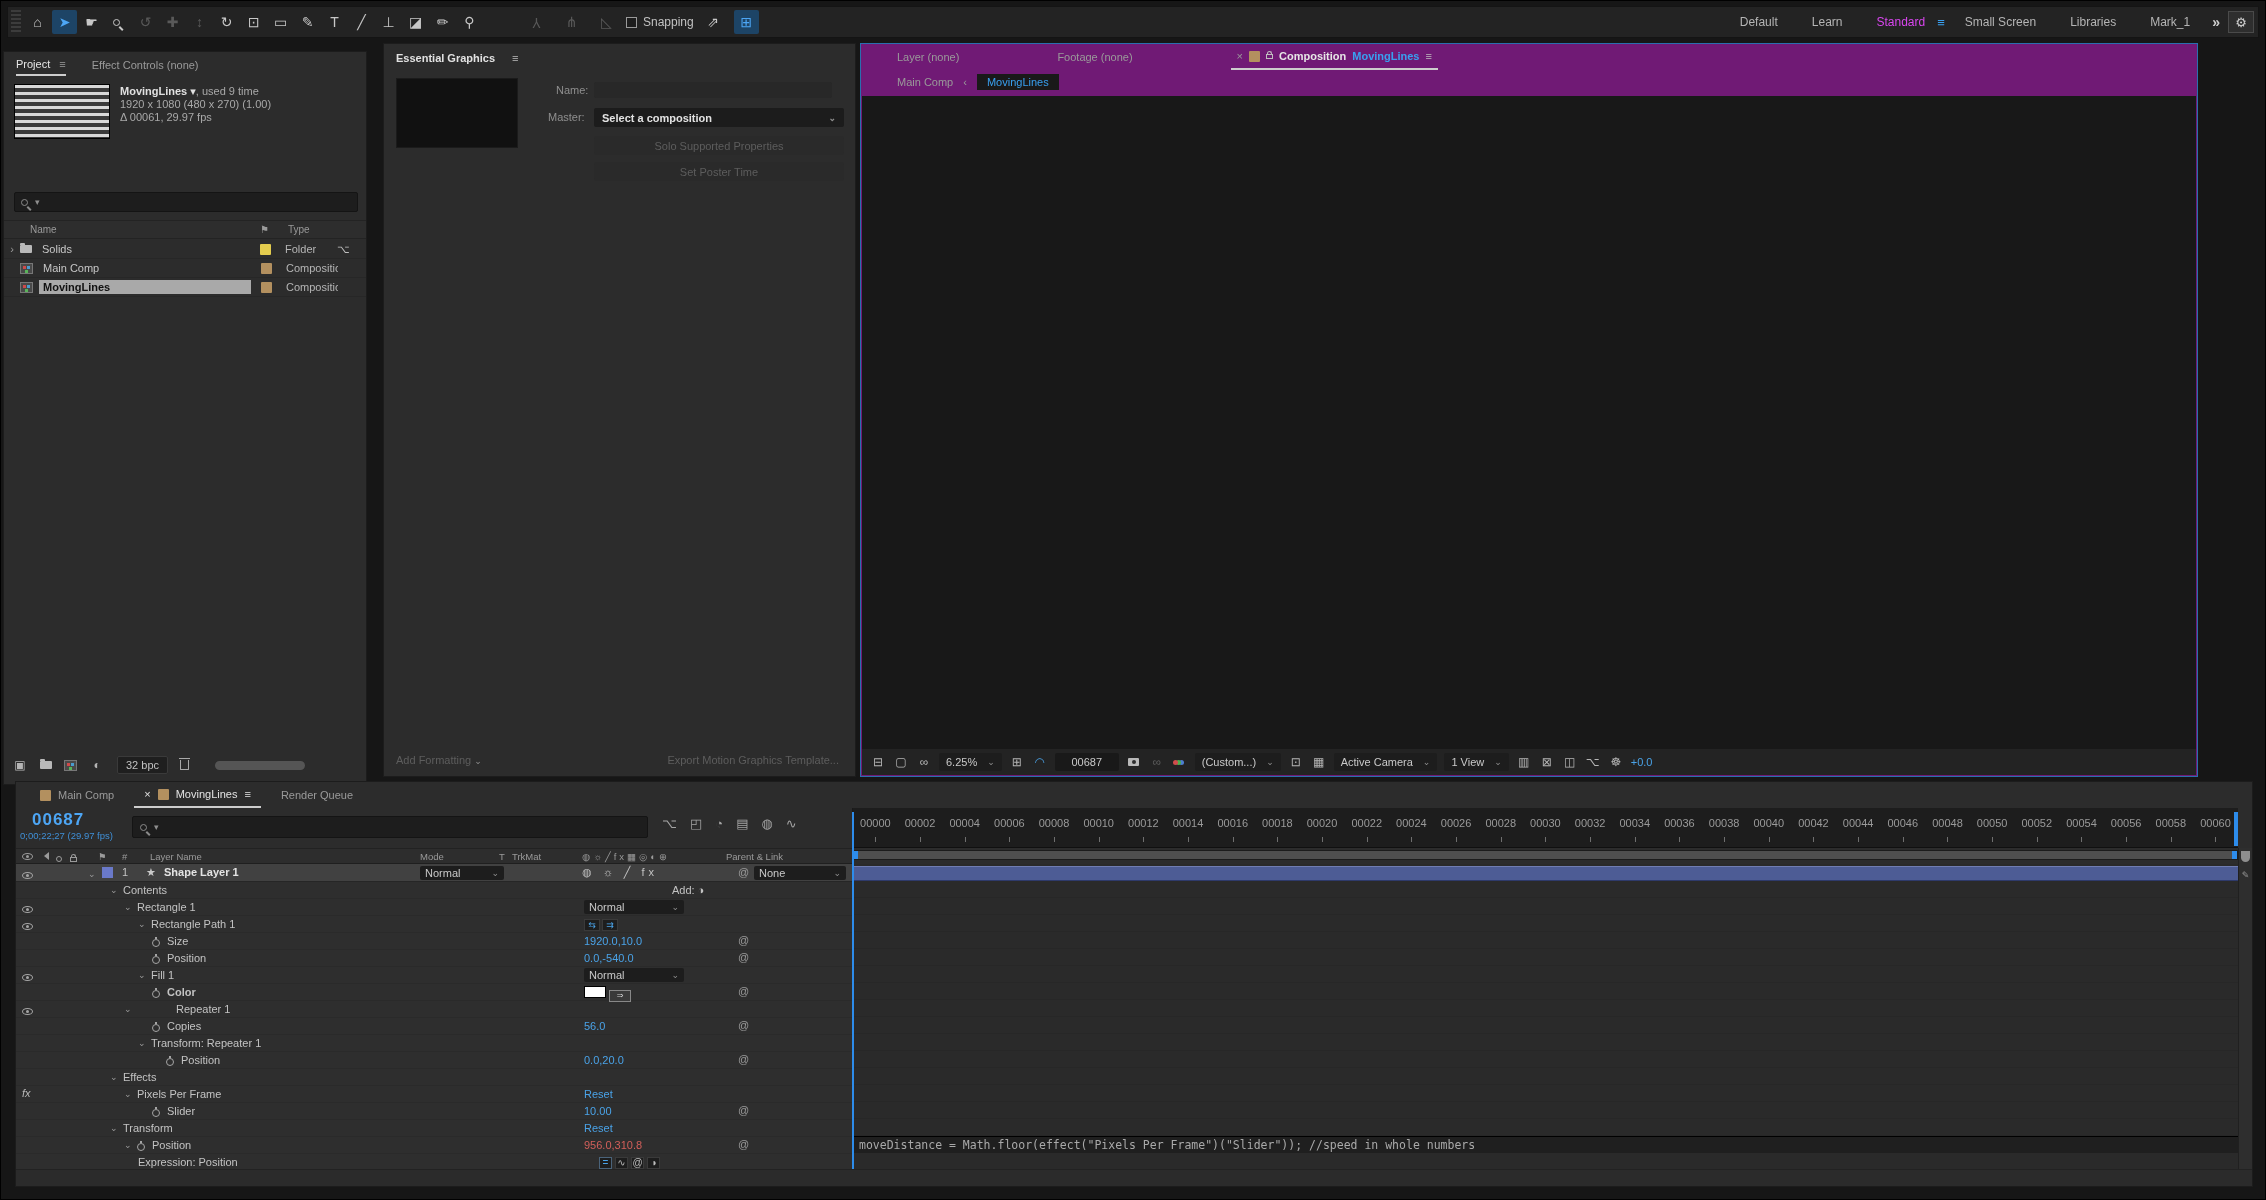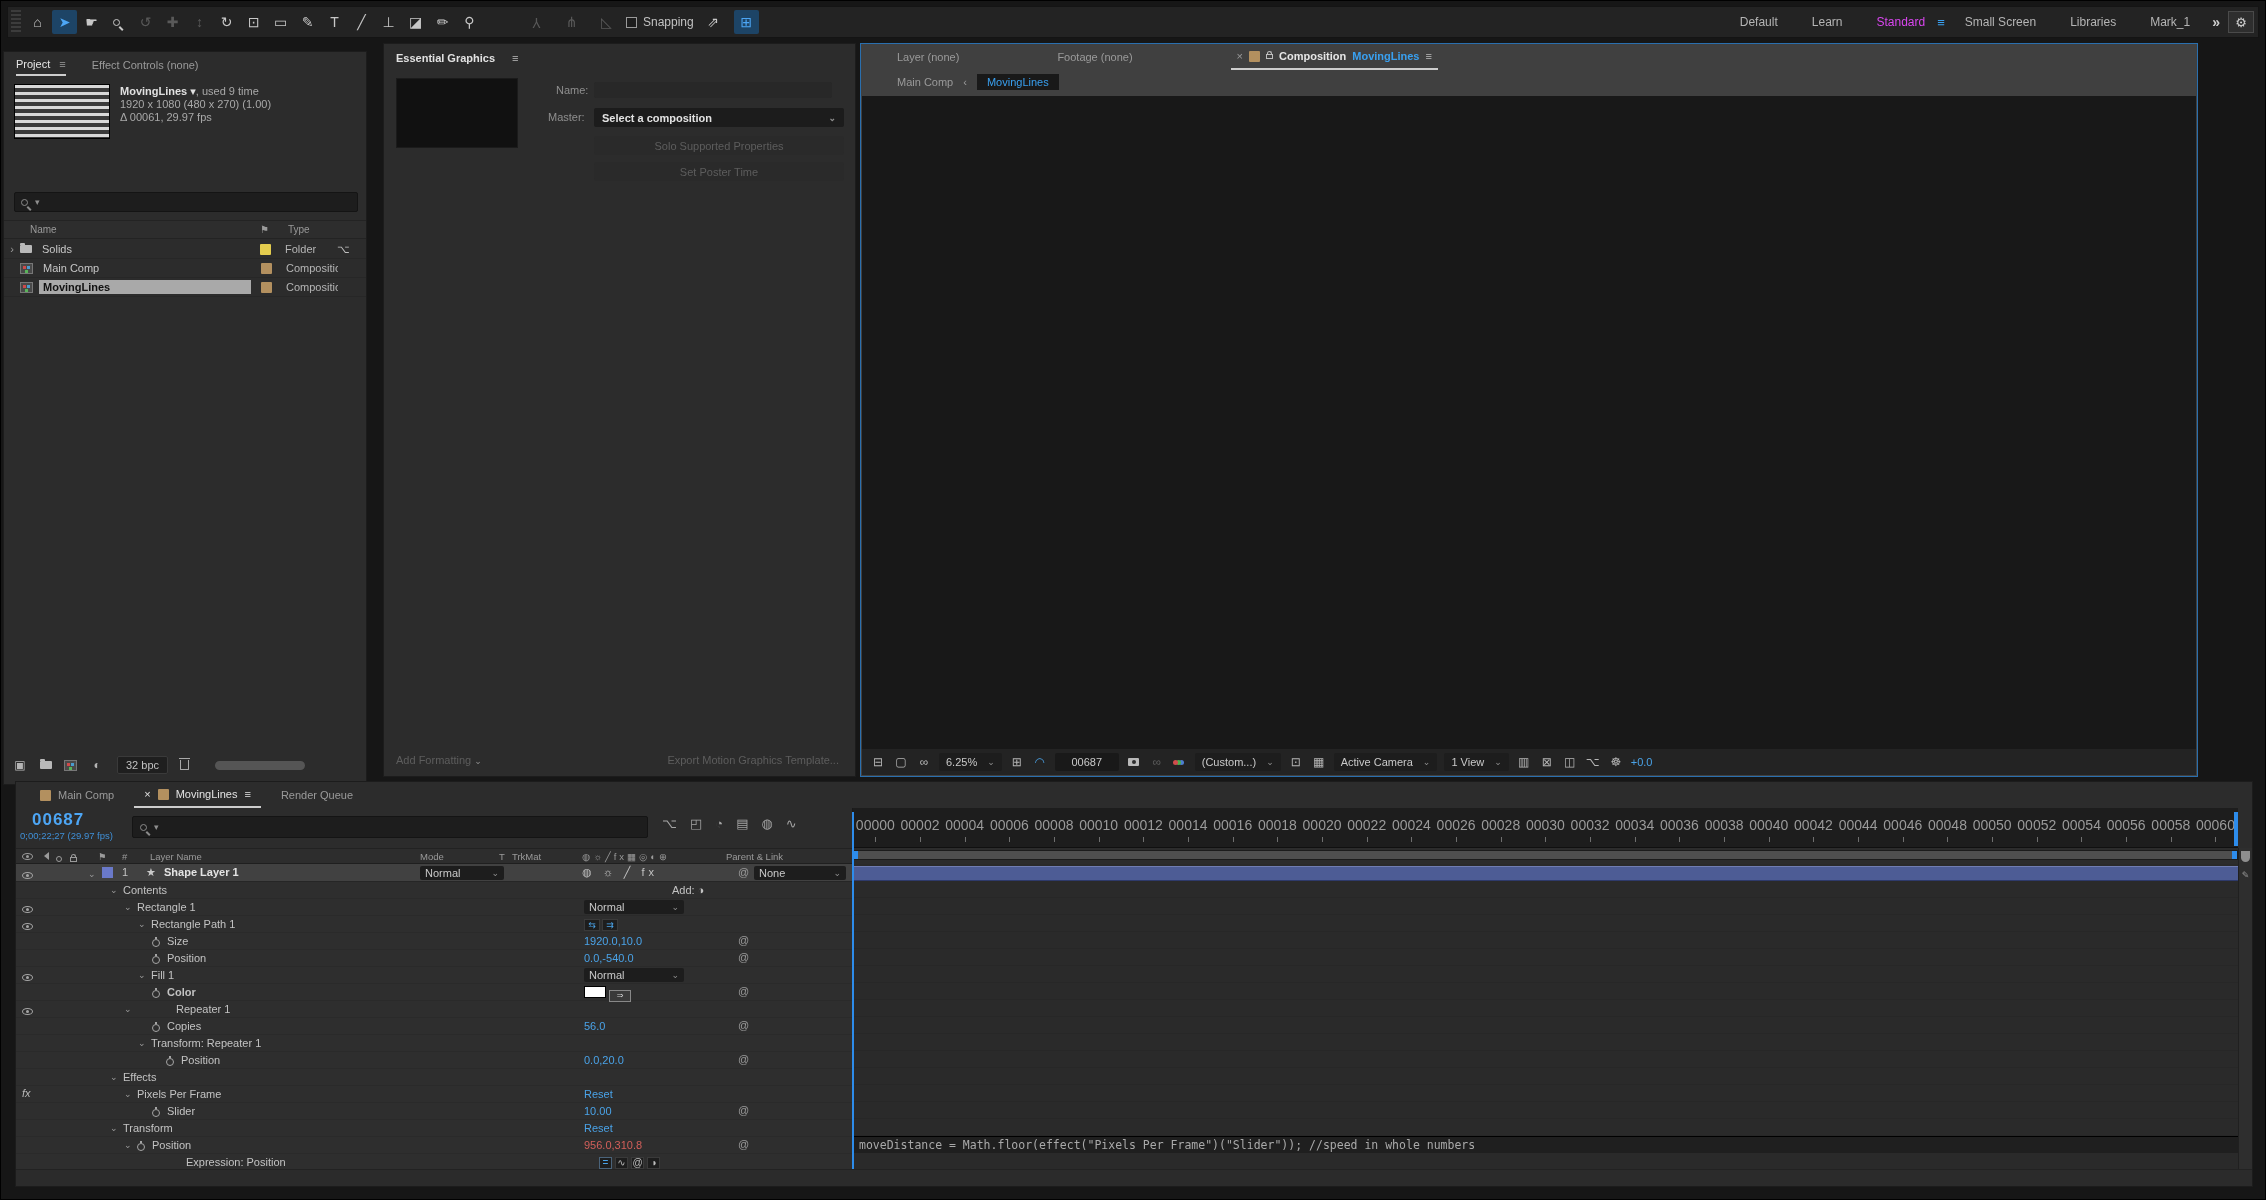--- a/index.html
+++ b/index.html
@@ -52,21 +52,21 @@
   .eg-menu{position:absolute;left:128px;top:8px;color:#bdbdbd;}
   .eg-preview{position:absolute;left:12px;top:34px;width:122px;height:70px;background:#111;border:1px solid #1b1b1b;}
   .eg-label{position:absolute;color:#8f8f8f;}
   .eg-nameinput{position:absolute;left:210px;top:38px;width:238px;height:16px;background:#282828;border-radius:2px;}
   .eg-select{position:absolute;left:210px;top:64px;width:250px;height:19px;background:#1c1c1c;border-radius:2px;display:flex;align-items:center;justify-content:space-between;padding:0 8px;color:#e3e3e3;font-weight:bold;}
   .eg-btn{position:absolute;left:210px;width:250px;height:19px;background:#2a2a2a;border-radius:3px;color:#5d5d5d;display:flex;align-items:center;justify-content:center;}
   .eg-footer-l{position:absolute;left:12px;bottom:10px;color:#5d5d5d;}
   .eg-footer-r{position:absolute;right:16px;bottom:10px;color:#5d5d5d;}
 
   
-  #compPanel{left:859px;width:1338px;background:#404040;border:1px solid #2a6fae;}
+  #compPanel{left:859px;width:1338px;background:#701a75;border:1px solid #2a6fae;}
   .ctab-row{height:26px;display:flex;align-items:center;padding-left:36px;gap:8px;}
   .ctab{color:#9a9a9a;margin-right:90px;}
   .ctab-active{display:flex;align-items:center;gap:6px;border-bottom:2px solid #cdcdcd;height:26px;padding:0 6px;}
   .crumbs{height:24px;display:flex;align-items:center;padding-left:36px;gap:10px;color:#9a9a9a;}
   .crumb-chip{background:#191919;color:#39a0f0;padding:2px 10px;}
   .viewer{position:absolute;left:1px;top:52px;right:1px;bottom:27px;background:#181818;}
   .comp-bar{position:absolute;left:1px;bottom:1px;right:1px;height:26px;background:#232323;display:flex;align-items:center;gap:7px;padding-left:8px;color:#b5b5b5;}
   .cb-ic{display:flex;align-items:center;justify-content:center;min-width:16px;height:18px;font-size:12px;color:#b5b5b5;}
   .cb-ic.dim{color:#5a5a5a;}
   .cb-ic.blue{color:#4aa3e8;}
@@ -95,21 +95,21 @@
   .vblue{color:#4aa3e8;} .vred{color:#d25f5a;}
   .modebox{position:absolute;left:568px;top:1px;width:100px;height:14px;background:#1d1d1d;border-radius:2px;display:flex;align-items:center;justify-content:space-between;padding:0 5px;color:#c9c9c9;}
   .pick{position:absolute;left:722px;top:1px;color:#9a9a9a;font-size:11px;}
   .fxb{position:absolute;left:6px;top:1px;font-style:italic;color:#b9b9b9;}
   .eyecell{position:absolute;left:6px;top:4px;color:#a5a5a5;}
   .cgl{color:#9a9a9a;font-size:9px;position:absolute;top:3px;}
   .swpos{position:absolute;top:4px;color:#a5a5a5;}
   .track{position:absolute;left:836px;top:82px;right:14px;bottom:17px;background:repeating-linear-gradient(180deg,#2a2a2a 0 16px,#272727 16px 17px);border-left:1px solid #191919;}
   .ruler{position:absolute;left:836px;top:26px;right:14px;height:40px;background:#1d1d1d;border-left:1px solid #191919;border-bottom:1px solid #101010;display:flex;}
   .rcell{flex:1;position:relative;}
-  .rcell span{position:absolute;top:9px;left:50%;transform:translateX(-50%);font-size:14px;color:#9a9a9a;}
+  .rcell span{position:absolute;top:9px;left:50%;transform:translateX(-50%);font-size:11px;color:#9a9a9a;}
   .rcell i{position:absolute;left:50%;bottom:5px;width:1px;height:5px;background:#6f6f6f;}
   .workbar{position:absolute;left:836px;top:68px;right:14px;height:10px;background:#4f4f4f;border:1px solid #1c1c1c;}
   .workbar::before,.workbar::after{content:"";position:absolute;top:0;width:5px;height:100%;background:#2d8ceb;}
   .workbar::before{left:0;} .workbar::after{right:0;}
   .layerbar{position:absolute;left:836px;top:84px;right:14px;height:15px;background:#4d5c95;border-top:1px solid #707db2;border-bottom:1px solid #2e3a6b;}
   .cti{position:absolute;left:836px;top:30px;width:2px;bottom:17px;background:#2d8ceb;}
   .endmark{position:absolute;right:14px;top:30px;width:4px;height:34px;background:#2d8ceb;}
   .gutter{position:absolute;right:0;top:66px;width:14px;bottom:17px;background:#2e2e2e;border-left:1px solid #202020;}
   .shield{width:9px;height:11px;background:#8f8f8f;border-radius:0 0 5px 5px;margin:3px auto 0;}
   .quill{color:#9a9a9a;font-size:9px;text-align:center;margin-top:8px;}
@@ -618,21 +618,21 @@
           <span class="valtxt vblue">Reset</span>
         </div>
         <div class="prow" style="top: 273px;">
           <span class="cgl" style="left: 108px;">⌄</span>
           <span class="swpos" style="left: 121px;"><span class="i-sw"></span></span>
           <span class="rowlbl" style="left: 136px;">Position</span>
           <span class="valtxt vred">956.0,310.8</span>
           <span class="pick">@</span>
         </div>
         <div class="prow" style="top: 290px;">
-          <span class="rowlbl" style="left: 122px; margin-left: 48px;">Expression: Position</span>
+          <span class="rowlbl" style="left: 122px;">Expression: Position</span>
           <span class="valtxt" style="left: 583px;"><span class="exico blue">=</span><span class="exico">∿</span><span class="exico">@</span><span class="exico">◑</span></span>
         </div>
       </div>
     <div class="track"></div>
     <div class="layerbar"></div>
     <div class="exprtrack">
       <span class="exprtxt">moveDistance = Math.floor(effect("Pixels Per Frame")("Slider")); //speed in whole numbers</span>
     </div>
     <div class="cti"></div>
     <div class="endmark"></div>

